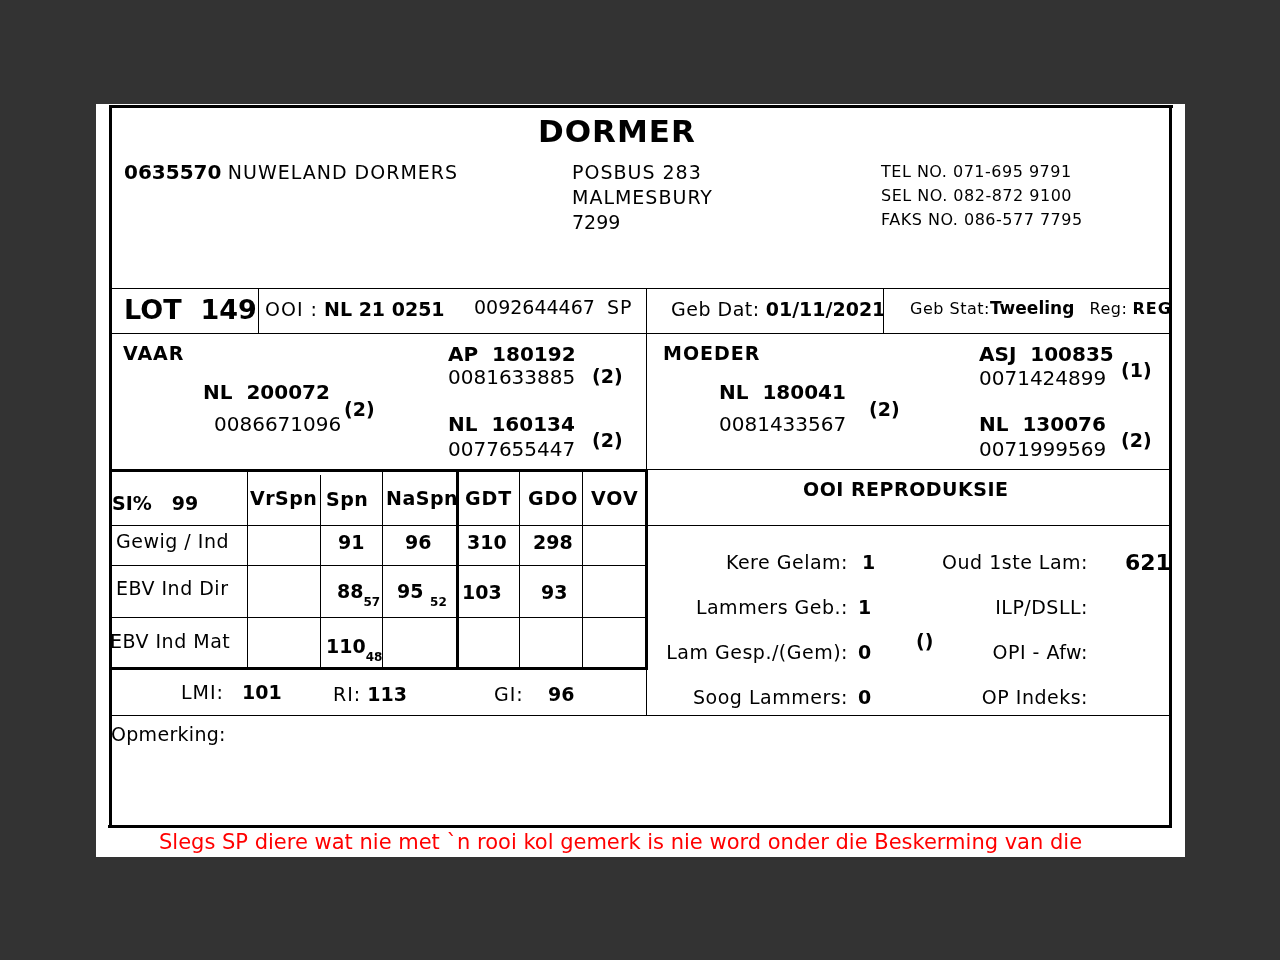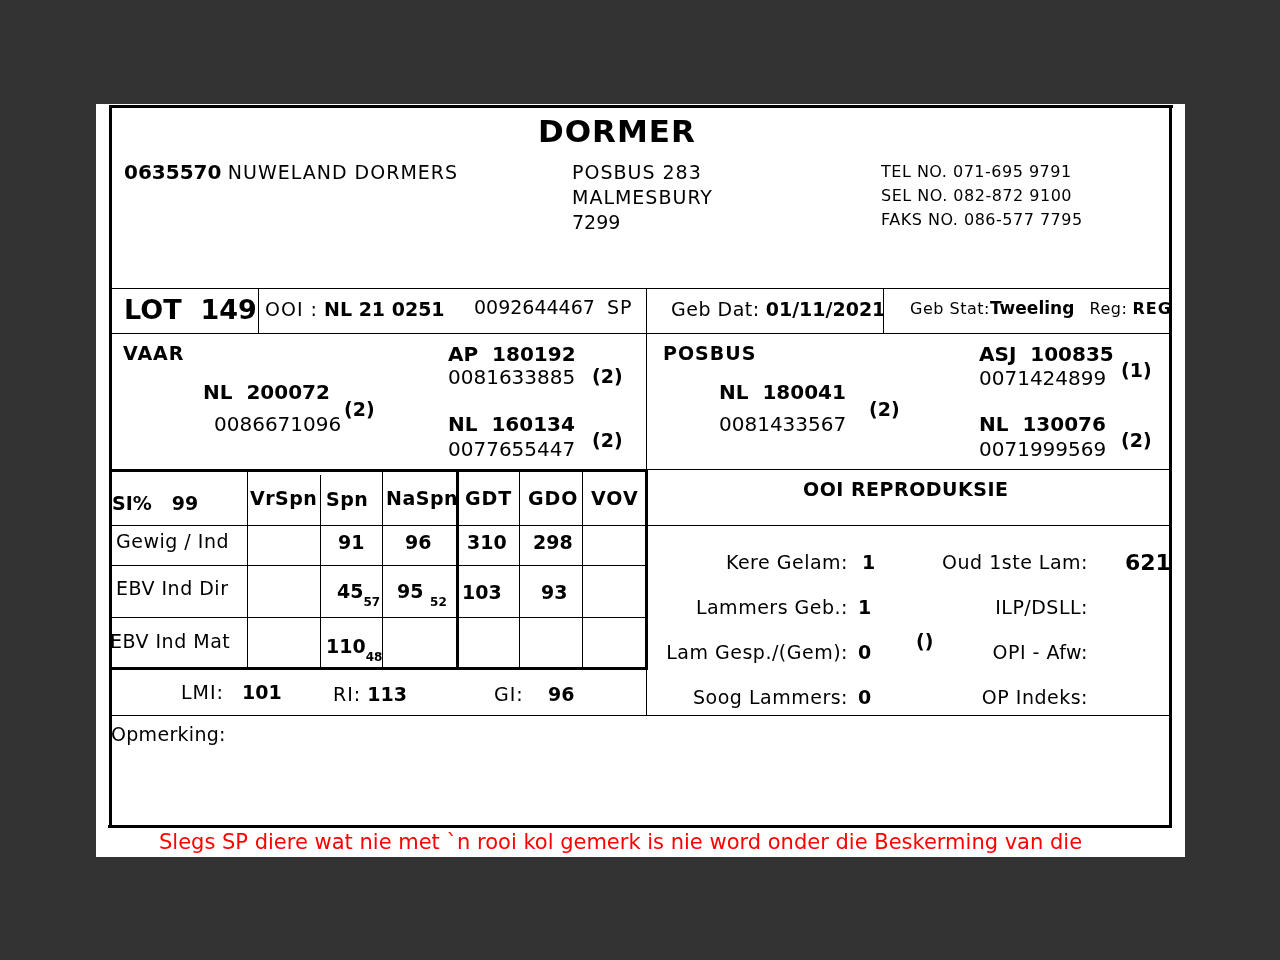--- a/index.html
+++ b/index.html
@@ -72,21 +72,21 @@
 <div class="abs" style="left:214px;top:412px;font-size:20px;">0086671096</div>
 <div class="abs b" style="left:344px;top:398px;font-size:19px;">(2)</div>
 
 <div class="abs b" style="left:448px;top:342px;font-size:20px;white-space:pre;">AP  180192</div>
 <div class="abs" style="left:448px;top:365px;font-size:20px;">0081633885</div>
 <div class="abs b" style="left:592px;top:365px;font-size:19px;">(2)</div>
 <div class="abs b" style="left:448px;top:412px;font-size:20px;white-space:pre;">NL  160134</div>
 <div class="abs" style="left:448px;top:437px;font-size:20px;">0077655447</div>
 <div class="abs b" style="left:592px;top:429px;font-size:19px;">(2)</div>
 
-<div class="abs b sp" style="left:663px;top:342px;font-size:19px;">POSBUS</div>
+<div class="abs b sp" style="left:663px;top:342px;font-size:19px;">MOEDER</div>
 <div class="abs b" style="left:719px;top:380px;font-size:20px;white-space:pre;">NL  180041</div>
 <div class="abs" style="left:719px;top:412px;font-size:20px;">0081433567</div>
 <div class="abs b" style="left:869px;top:398px;font-size:19px;">(2)</div>
 
 <div class="abs b" style="left:979px;top:342px;font-size:20px;white-space:pre;">ASJ  100835</div>
 <div class="abs" style="left:979px;top:366px;font-size:20px;">0071424899</div>
 <div class="abs b" style="left:1121px;top:359px;font-size:19px;">(1)</div>
 <div class="abs b" style="left:979px;top:412px;font-size:20px;white-space:pre;">NL  130076</div>
 <div class="abs" style="left:979px;top:437px;font-size:20px;">0071999569</div>
 <div class="abs b" style="left:1121px;top:429px;font-size:19px;">(2)</div>
@@ -118,21 +118,21 @@
 <div class="abs b" style="left:591px;top:487px;font-size:19px;letter-spacing:1px;">VOV</div>
 
 <div class="abs" style="left:116px;top:530px;font-size:19px;letter-spacing:0.5px;">Gewig / Ind</div>
 <div class="abs b" style="left:338px;top:531px;font-size:19px;">91</div>
 <div class="abs b" style="left:405px;top:531px;font-size:19px;">96</div>
 <div class="abs b" style="left:467px;top:531px;font-size:19px;">310</div>
 <div class="abs b" style="left:533px;top:531px;font-size:19px;">298</div>
 
 <div class="abs" style="left:116px;top:577px;font-size:19px;letter-spacing:0.5px;">EBV Ind Dir</div>
 <div class="abs b" style="left:337px;top:580px;font-size:19px;">
-  <span>45</span><span class="sub">57</span>
+  <span>88</span><span class="sub">57</span>
 </div>
 <div class="abs b" style="left:397px;top:580px;font-size:19px;">
   <span>95</span>&nbsp;<span class="sub">52</span>
 </div>
 <div class="abs b" style="left:462px;top:581px;font-size:19px;">103</div>
 <div class="abs b" style="left:541px;top:581px;font-size:19px;">93</div>
 
 <div class="abs" style="left:110px;top:630px;font-size:19px;letter-spacing:0.5px;">EBV Ind Mat</div>
 <div class="abs b" style="left:326px;top:635px;font-size:19px;">
   <span>110</span><span class="sub">48</span>

